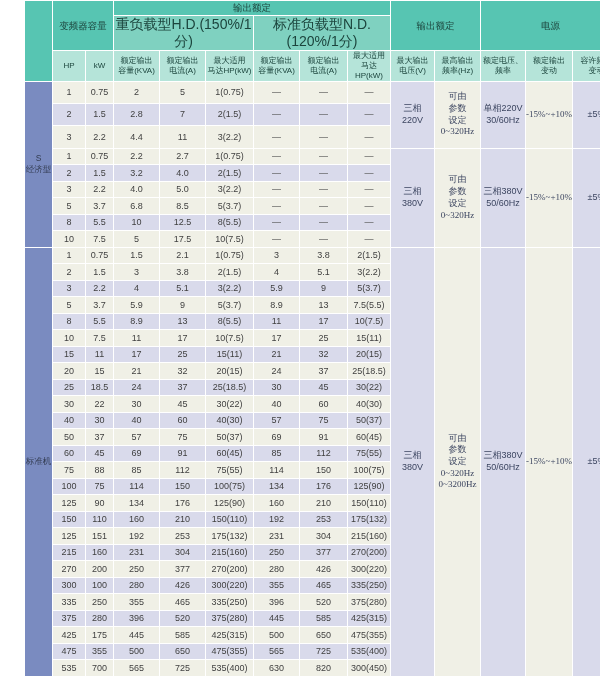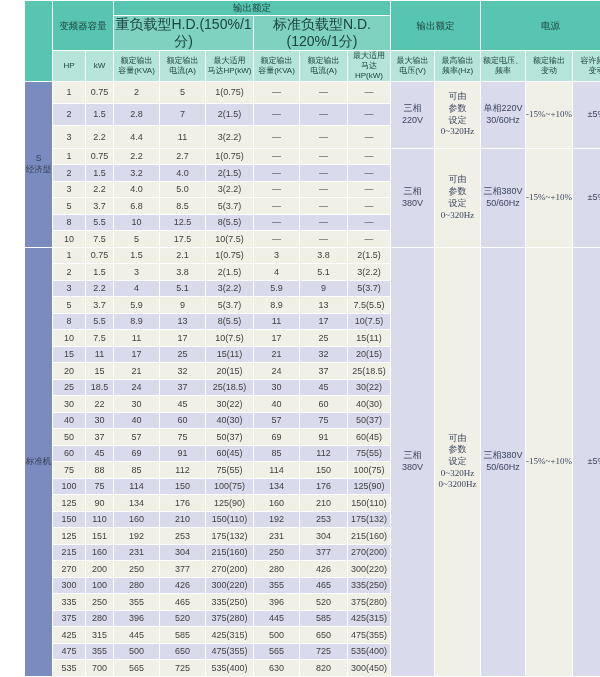--- a/index.html
+++ b/index.html
@@ -450,21 +450,21 @@
         <td class="l">280</td>
         <td class="l">396</td>
         <td class="l">520</td>
         <td class="l">375(280)</td>
         <td class="l">445</td>
         <td class="l">585</td>
         <td class="l">425(315)</td>
       </tr>
       <tr>
         <td class="c">425</td>
-        <td class="c">315</td>
+        <td class="c">175</td>
         <td class="c">445</td>
         <td class="c">585</td>
         <td class="c">425(315)</td>
         <td class="c">500</td>
         <td class="c">650</td>
         <td class="c">475(355)</td>
       </tr>
       <tr>
         <td class="l">475</td>
         <td class="l">355</td>

